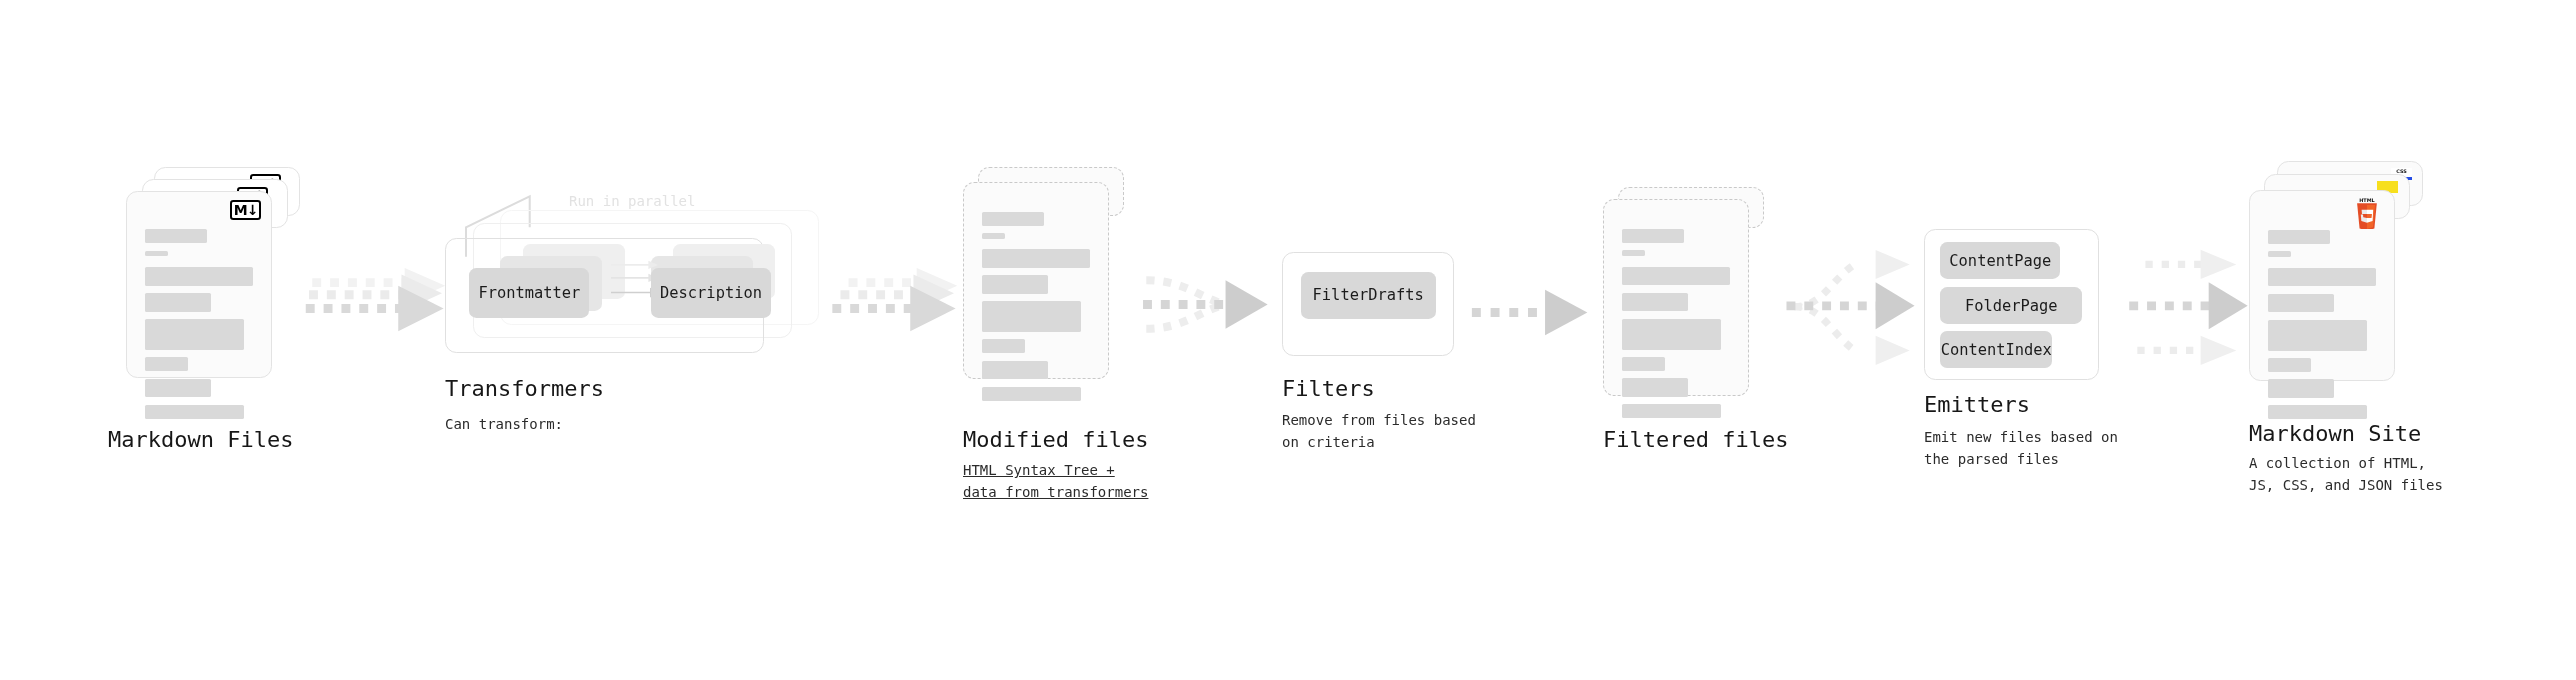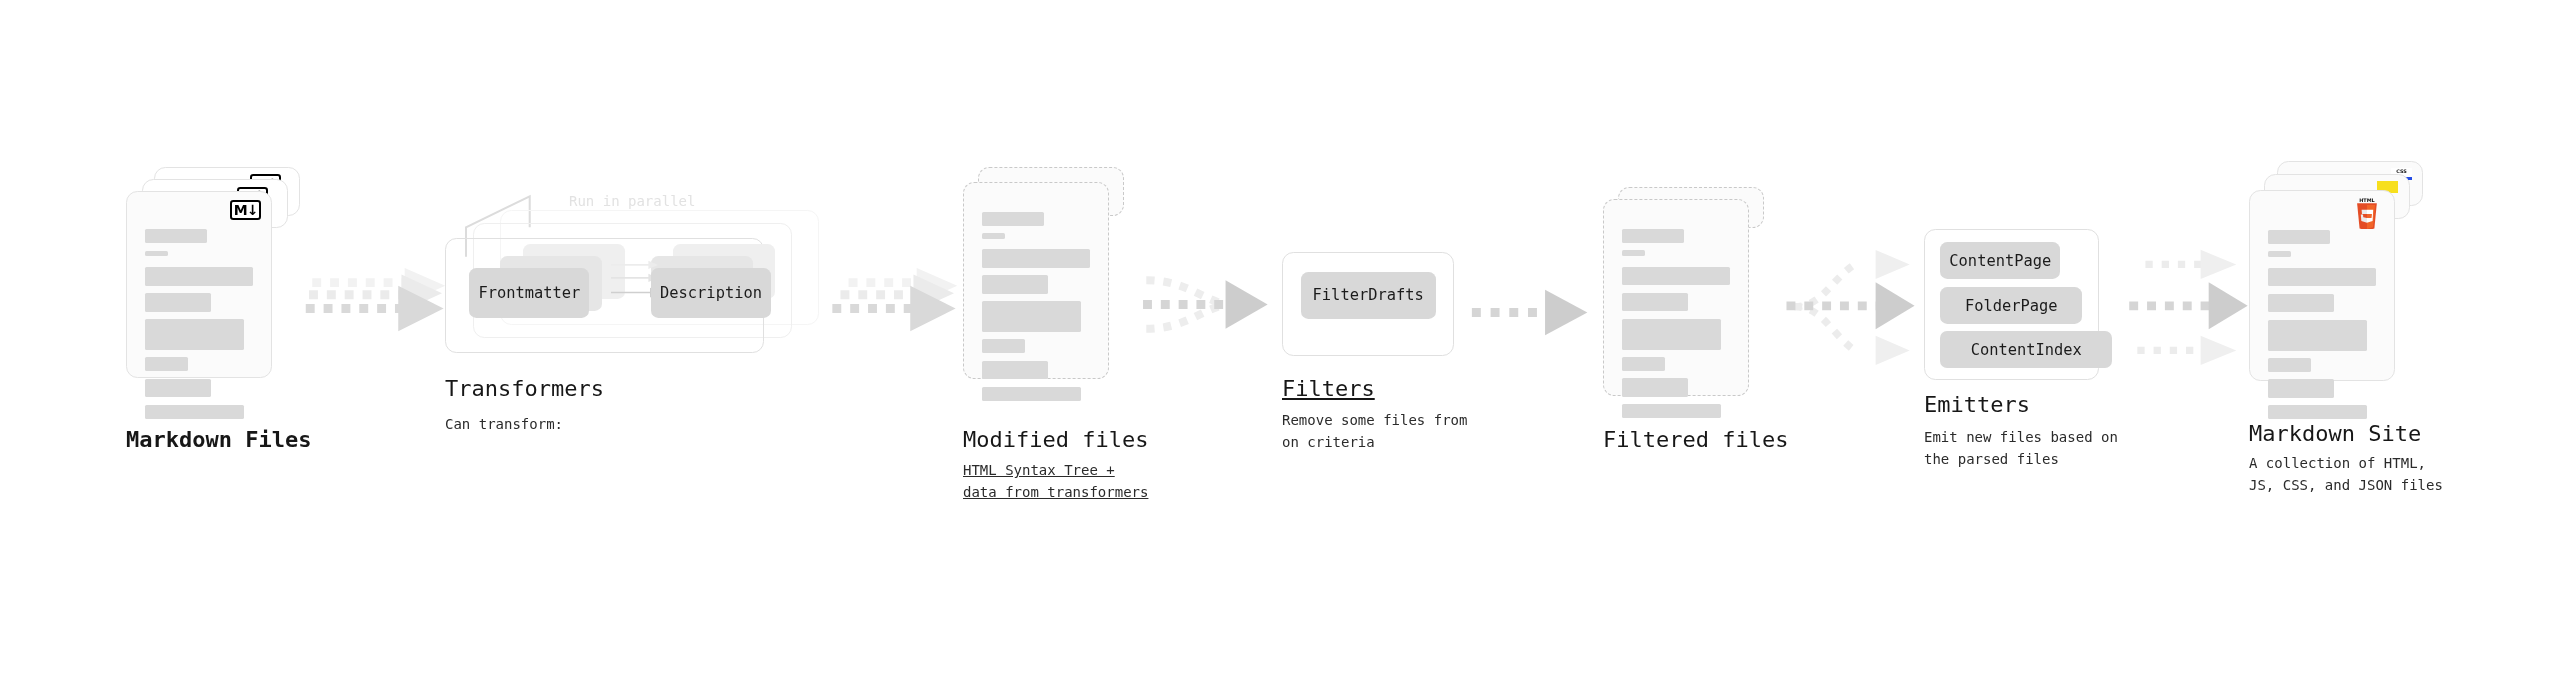--- a/index.html
+++ b/index.html
@@ -179,21 +179,21 @@
         <div class="line" style="width:100%;height:18.7px;"></div>
         <div class="line" style="width:61%;height:18.7px;"></div>
         <div class="line" style="width:92%;height:31px;"></div>
         <div class="line" style="width:40%;height:14px;"></div>
         <div class="line" style="width:61%;height:18.7px;"></div>
         <div class="line" style="width:92%;height:14px;"></div>
       </div>
     </div>
   </div>
 
-  <div class="title" style="left:126px; top:427px;font-weight:bold;">Markdown Files</div>
+  <div class="title" style="left:108px; top:427px;">Markdown Files</div>
 
   <svg class="arrow-svg" style="left:309px; top:268px;" width="146" height="73" viewBox="0 0 180 90">
     <g stroke-linecap="butt" fill="none">
       <line x1="4" y1="18" x2="128" y2="18" stroke="#f2f2f2" stroke-width="11" stroke-dasharray="11 11"></line>
       <line x1="0" y1="33" x2="128" y2="33" stroke="#ebebeb" stroke-width="11" stroke-dasharray="11 11"></line>
       <line x1="-4" y1="50" x2="128" y2="50" stroke="#d9d9d9" stroke-width="11" stroke-dasharray="11 11"></line>
     </g>
     <polygon points="118,0 168,22 118,44" fill="#f2f2f2"></polygon>
     <polygon points="114,8 164,31 114,54" fill="#ebebeb"></polygon>
     <polygon points="110,22 166,50 110,78" fill="#d9d9d9"></polygon>
@@ -274,22 +274,22 @@
       <line x1="6" y1="55" x2="112" y2="55" stroke="#d5d5d5" stroke-width="11" stroke-dasharray="11 11"></line>
     </g>
     <polygon points="108,25 160,55 108,85" fill="#cdcdcd"></polygon>
   </svg>
 
   <div class="node" style="left:1282px; top:252px; width:175px; height:106px;padding-left:40px;">
     <div class="plugin-box" style="left:0px; top:0px; width:172px; height:104px;"></div>
     <div class="chip" style="left:18.7px; top:19.5px; width:135px; height:47px;">FilterDrafts</div>
   </div>
 
-  <div class="title" style="left:1282px; top:376px;text-decoration:underline;">Filters</div>
-  <div class="subtitle" style="left:1282px; top:410px;">Remove some files from
+  <div class="title" style="left:1282px; top:376px;">Filters</div>
+  <div class="subtitle" style="left:1282px; top:410px;">Remove from files based
 on criteria</div>
 
   <svg class="arrow-svg" style="left:1467px; top:283px;" width="122" height="59" viewBox="0 0 150 72">
     <line x1="6" y1="36" x2="100" y2="36" stroke="#d5d5d5" stroke-width="11" stroke-dasharray="11 12"></line>
     <polygon points="96,8 148,36 96,64" fill="#cdcdcd"></polygon>
   </svg>
 
   <div class="card-stack" style="left:1603px; top:187px; width:175px; height:215px;">
     <div class="card dashed" style="left:14.6px; top:0px; width:146px; height:41px;"></div>
     <div class="card dashed" style="left:0px; top:12.2px; width:146px; height:197px;">
@@ -316,21 +316,21 @@
     </g>
     <polygon points="118,22 160,40 118,58" fill="#efefef"></polygon>
     <polygon points="118,128 160,146 118,164" fill="#efefef"></polygon>
     <polygon points="118,62 166,91 118,120" fill="#cdcdcd"></polygon>
   </svg>
 
   <div class="node" style="left:1924px; top:229px; width:179px; height:154px;">
     <div class="plugin-box" style="left:0px; top:0px; width:175px; height:151px;"></div>
     <div class="chip" style="left:16.3px; top:13px; width:120px; height:37px;">ContentPage</div>
     <div class="chip" style="left:16.3px; top:58px; width:142px; height:37px;">FolderPage</div>
-    <div class="chip" style="left:16.3px; top:102px; width:172px; height:37px;border-radius:7px;">ContentIndex</div>
+    <div class="chip" style="left:16.3px; top:102px; width:112px; height:37px;border-radius:7px;">ContentIndex</div>
   </div>
 
   <div class="title" style="left:1924px; top:392px;">Emitters</div>
   <div class="subtitle" style="left:1924px; top:427px;">Emit new files based on
 the parsed files</div>
 
   <svg class="arrow-svg" style="left:2113px; top:232px;" width="146" height="142" viewBox="0 0 180 175">
     <g fill="none" stroke-linecap="butt">
       <line x1="40" y1="40" x2="112" y2="40" stroke="#ececec" stroke-width="9" stroke-dasharray="9 11"></line>
       <line x1="20" y1="91" x2="122" y2="91" stroke="#d5d5d5" stroke-width="11" stroke-dasharray="11 11"></line>

